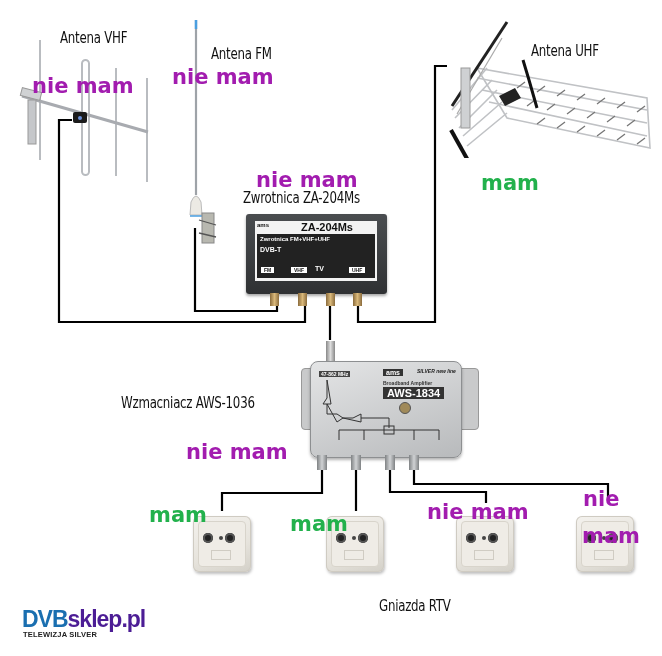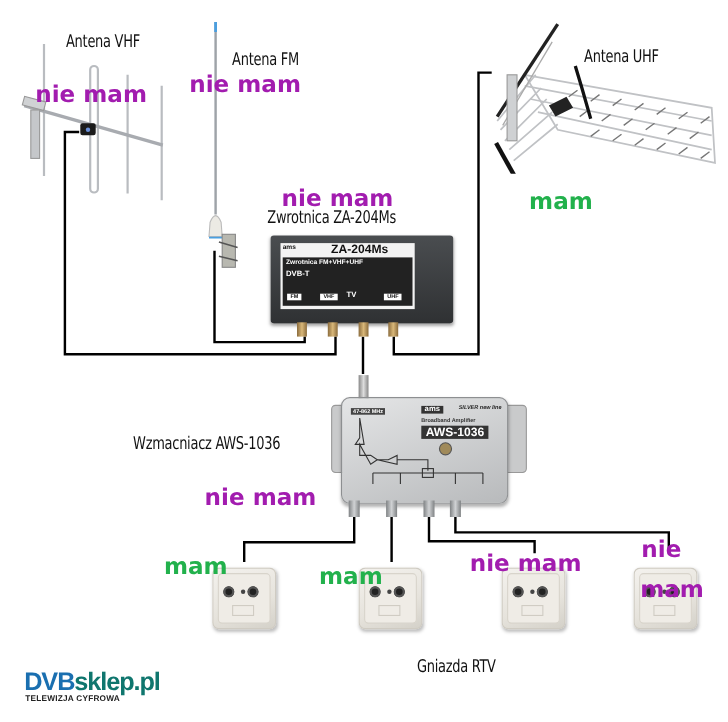--- a/index.html
+++ b/index.html
@@ -14,21 +14,21 @@
       background:linear-gradient(160deg,#f4f2ee 0%,#e6e3dc 60%,#d3d0c8 100%);
       box-shadow:inset 0 0 0 1px #cfcbc2, 1px 2px 3px rgba(0,0,0,0.25); }
     .socket .inner { position:absolute; left:5px; top:5px; right:5px; bottom:5px; border-radius:4px; border:1px solid #d8d4cb; background:#efece6; }
     .socket .port { position:absolute; width:10px; height:10px; border-radius:50%; background:#222; top:17px; box-shadow:0 0 0 2px #555 inset; }
     .socket .port.tv { left:10px; }
     .socket .port.r { left:32px; }
     .socket .dot { position:absolute; width:4px; height:4px; border-radius:50%; background:#444; left:26px; top:20px; }
     .socket .slot { position:absolute; left:18px; top:34px; width:18px; height:8px; border:1px solid #d0ccc3; }
     .logo-main { position:absolute; font-family:"Liberation Sans", sans-serif; font-weight:bold; font-size:23px; letter-spacing:-1px; line-height:1; }
     .logo-main .dvb { color:#1a6fb0; }
-    .logo-main .rest { color:#0f766e; }
+    .logo-main .rest { color:#4c1d95; }
     .logo-sub { position:absolute; font-family:"Liberation Sans", sans-serif; font-weight:bold; font-size:7.5px; color:#222; letter-spacing:0.2px; }
     .device { position:absolute; }
   </style>
 </head>
 <body>
 
 <svg class="wires" width="662" height="656">
   <g fill="none" stroke="#000" stroke-width="2.2">
 
     <path d="M72 120 H59 V322 H305 V306"></path>
@@ -83,21 +83,21 @@
     <path d="M90 106 l8 -6 M110 110 l8 -6 M130 114 l8 -6 M150 118 l8 -6 M170 122 l8 -6 M190 126 l8 -6"></path>
   </g>
   <line x1="5" y1="88" x2="60" y2="4" stroke="#222" stroke-width="3"></line>
   <line x1="10" y1="96" x2="55" y2="20" stroke="#aaa" stroke-width="1.2"></line>
   <line x1="4" y1="112" x2="28" y2="155" stroke="#111" stroke-width="4"></line>
   <rect x="14" y="50" width="9" height="60" fill="#cfd1d3" stroke="#999"></rect>
   <path d="M52 78 L68 70 L74 80 L58 88 Z" fill="#222"></path>
   <path d="M76 42 L82 62 L90 90" stroke="#111" stroke-width="3" fill="none"></path>
 </svg>
 
-<div class="device" style="left:246px;top:214px;width:166px;height:80px;background:linear-gradient(180deg,#4a4d50,#2f3133);border-radius:3px;box-shadow:0 2px 3px rgba(0,0,0,.35)">
+<div class="device" style="left:246px;top:214px;width:141px;height:80px;background:linear-gradient(180deg,#4a4d50,#2f3133);border-radius:3px;box-shadow:0 2px 3px rgba(0,0,0,.35)">
   <div class="abs" style="left:9px;top:7px;width:122px;height:60px;background:#f3f3f3;">
     <div class="abs" style="left:2px;top:1px;font:bold 6px 'Liberation Sans',sans-serif;color:#111;">ams</div>
     <div class="abs" style="left:46px;top:0px;font:bold 11px 'Liberation Sans',sans-serif;color:#111;">ZA-204Ms</div>
     <div class="abs" style="left:2px;top:13px;width:118px;height:44px;background:#222;">
       <div class="abs" style="left:3px;top:2px;font:bold 6px 'Liberation Sans',sans-serif;color:#fff;white-space:nowrap;">Zwrotnica FM+VHF+UHF</div>
       <div class="abs" style="left:3px;top:12px;font:bold 7px 'Liberation Sans',sans-serif;color:#fff;">DVB-T</div>
       <div class="abs" style="left:4px;top:33px;padding:0 3px;background:#fff;font:bold 5px 'Liberation Sans',sans-serif;color:#111;">FM</div>
       <div class="abs" style="left:34px;top:33px;padding:0 3px;background:#fff;font:bold 5px 'Liberation Sans',sans-serif;color:#111;">VHF</div>
       <div class="abs" style="left:58px;top:31px;font:bold 7px 'Liberation Sans',sans-serif;color:#fff;">TV</div>
       <div class="abs" style="left:92px;top:33px;padding:0 3px;background:#fff;font:bold 5px 'Liberation Sans',sans-serif;color:#111;">UHF</div>
@@ -111,21 +111,21 @@
 <div class="abs" style="left:353px;top:293px;width:9px;height:13px;background:linear-gradient(90deg,#8a6b3c,#d9b87a,#8a6b3c)"></div>
 
 <div class="abs" style="left:326px;top:341px;width:9px;height:22px;background:linear-gradient(90deg,#888,#ddd,#888)"></div>
 <div class="abs" style="left:301px;top:368px;width:22px;height:60px;background:#c9cacb;border-radius:4px;border:1px solid #999"></div>
 <div class="abs" style="left:455px;top:368px;width:22px;height:60px;background:#c9cacb;border-radius:4px;border:1px solid #999"></div>
 <div class="device" style="left:310px;top:361px;width:150px;height:95px;background:linear-gradient(160deg,#e4e5e6,#b8babc);border-radius:8px;border:1px solid #8d8f91;box-shadow:0 2px 3px rgba(0,0,0,.3)">
   <div class="abs" style="left:8px;top:9px;padding:0 2px;background:#444;color:#fff;font:bold 5px 'Liberation Sans',sans-serif;">47-862 MHz</div>
   <div class="abs" style="left:72px;top:7px;padding:0 3px;background:#333;color:#fff;font:bold 7px 'Liberation Sans',sans-serif;">ams</div>
   <div class="abs" style="left:106px;top:6px;width:40px;font:italic bold 5px 'Liberation Sans',sans-serif;color:#222;line-height:6px;">SILVER new line</div>
   <div class="abs" style="left:72px;top:18px;font:bold 5px 'Liberation Sans',sans-serif;color:#333;white-space:nowrap;">Broadband Amplifier</div>
-  <div class="abs" style="left:72px;top:25px;padding:0 4px;background:#333;color:#fff;font:bold 11px 'Liberation Sans',sans-serif;">AWS-1036</div>
+  <div class="abs" style="left:72px;top:25px;padding:0 4px;background:#333;color:#fff;font:bold 11px 'Liberation Sans',sans-serif;">AWS-1834</div>
   <svg class="abs" style="left:8px;top:18px" width="125" height="70">
     <g stroke="#333" stroke-width="1" fill="none">
       <path d="M8 0 V18 L4 24 H12 Z"></path>
       <path d="M8 24 V34 H18 L24 38 L18 42 Z"></path>
       <path d="M24 38 H34 L42 34 V42 Z"></path>
       <path d="M42 38 H70 V48"></path>
       <rect x="65" y="46" width="10" height="8"></rect>
       <path d="M20 50 H120 M20 50 V60 M45 50 V60 M95 50 V60 M120 50 V60"></path>
     </g>
   </svg>
@@ -180,13 +180,13 @@
 <div class="status no" style="left:186px;top:442px">nie mam</div>
 <div class="status yes" style="left:149px;top:505px">mam</div>
 <div class="status yes" style="left:290px;top:514px">mam</div>
 <div class="status no" style="left:427px;top:502px">nie mam</div>
 <div class="status no" style="left:583px;top:489px">nie</div>
 <div class="status no" style="left:582px;top:526px">mam</div>
 
 <div class="logo-main" style="left:22px;top:608px">
   <span class="dvb">DVB</span><span class="rest">sklep.pl</span>
 </div>
-<div class="logo-sub" style="left:23px;top:630px">TELEWIZJA CYFROWA</div>
+<div class="logo-sub" style="left:23px;top:630px">TELEWIZJA SILVER</div>
 
 </body></html>

